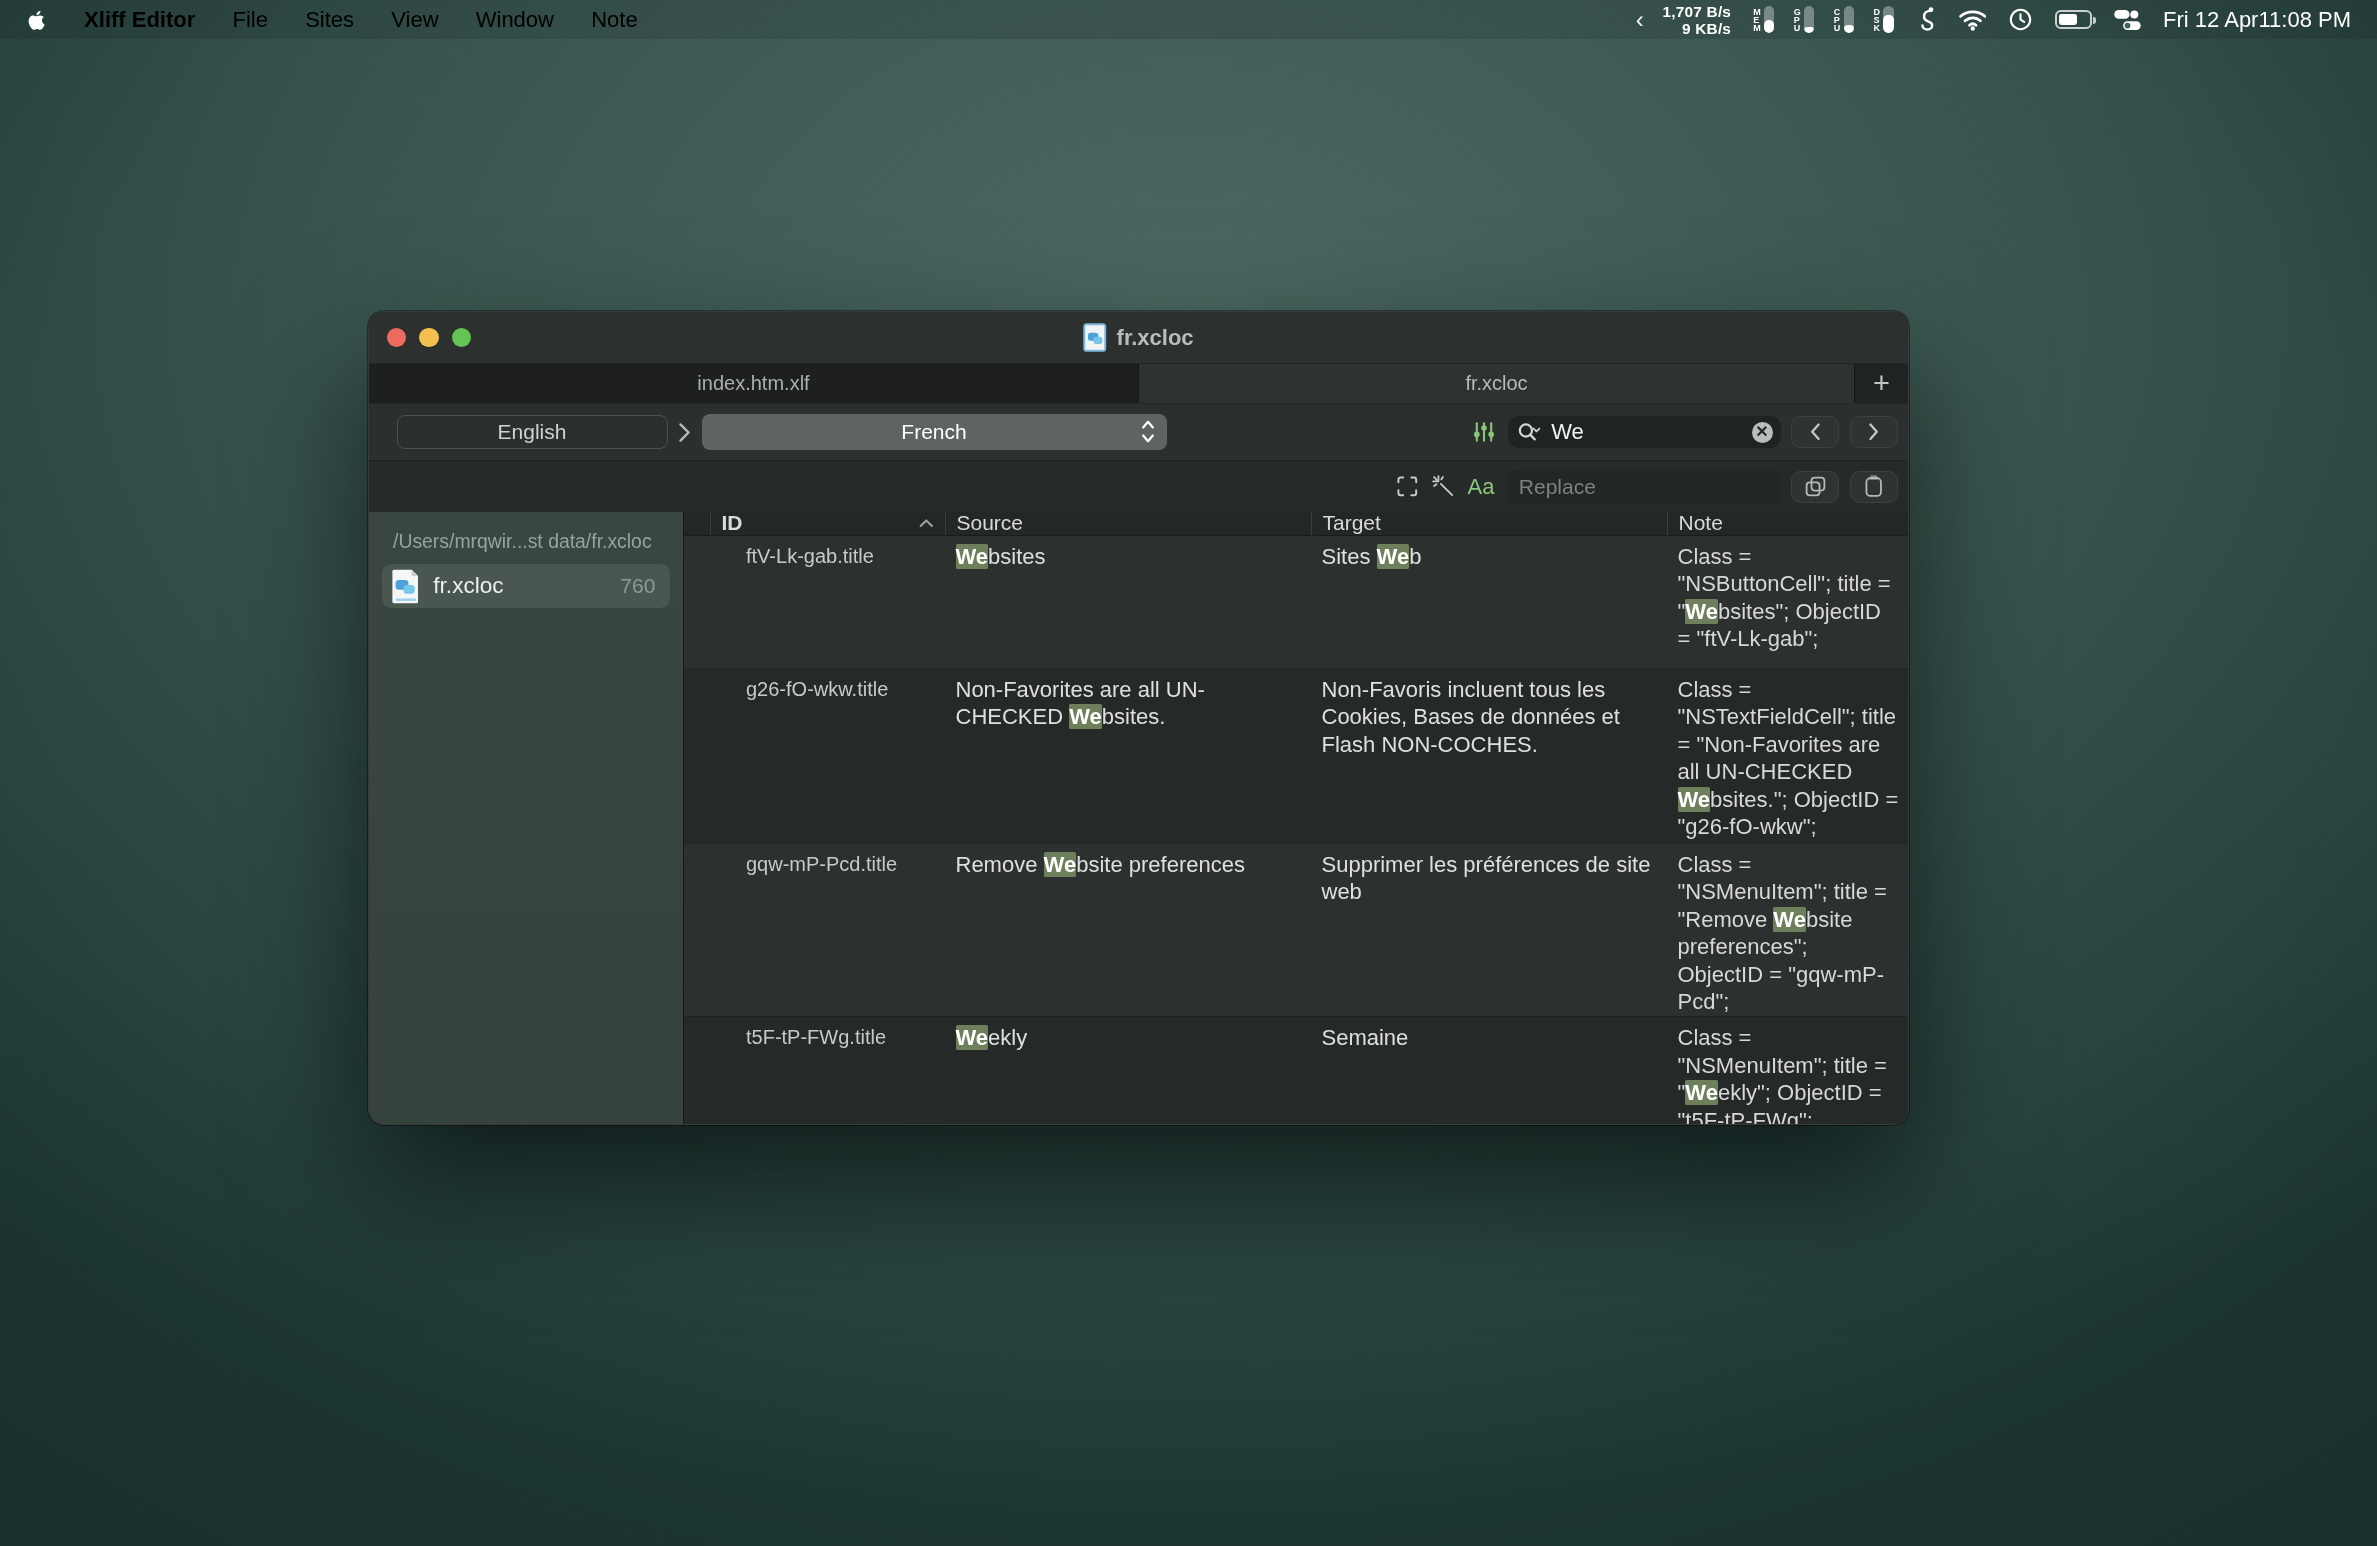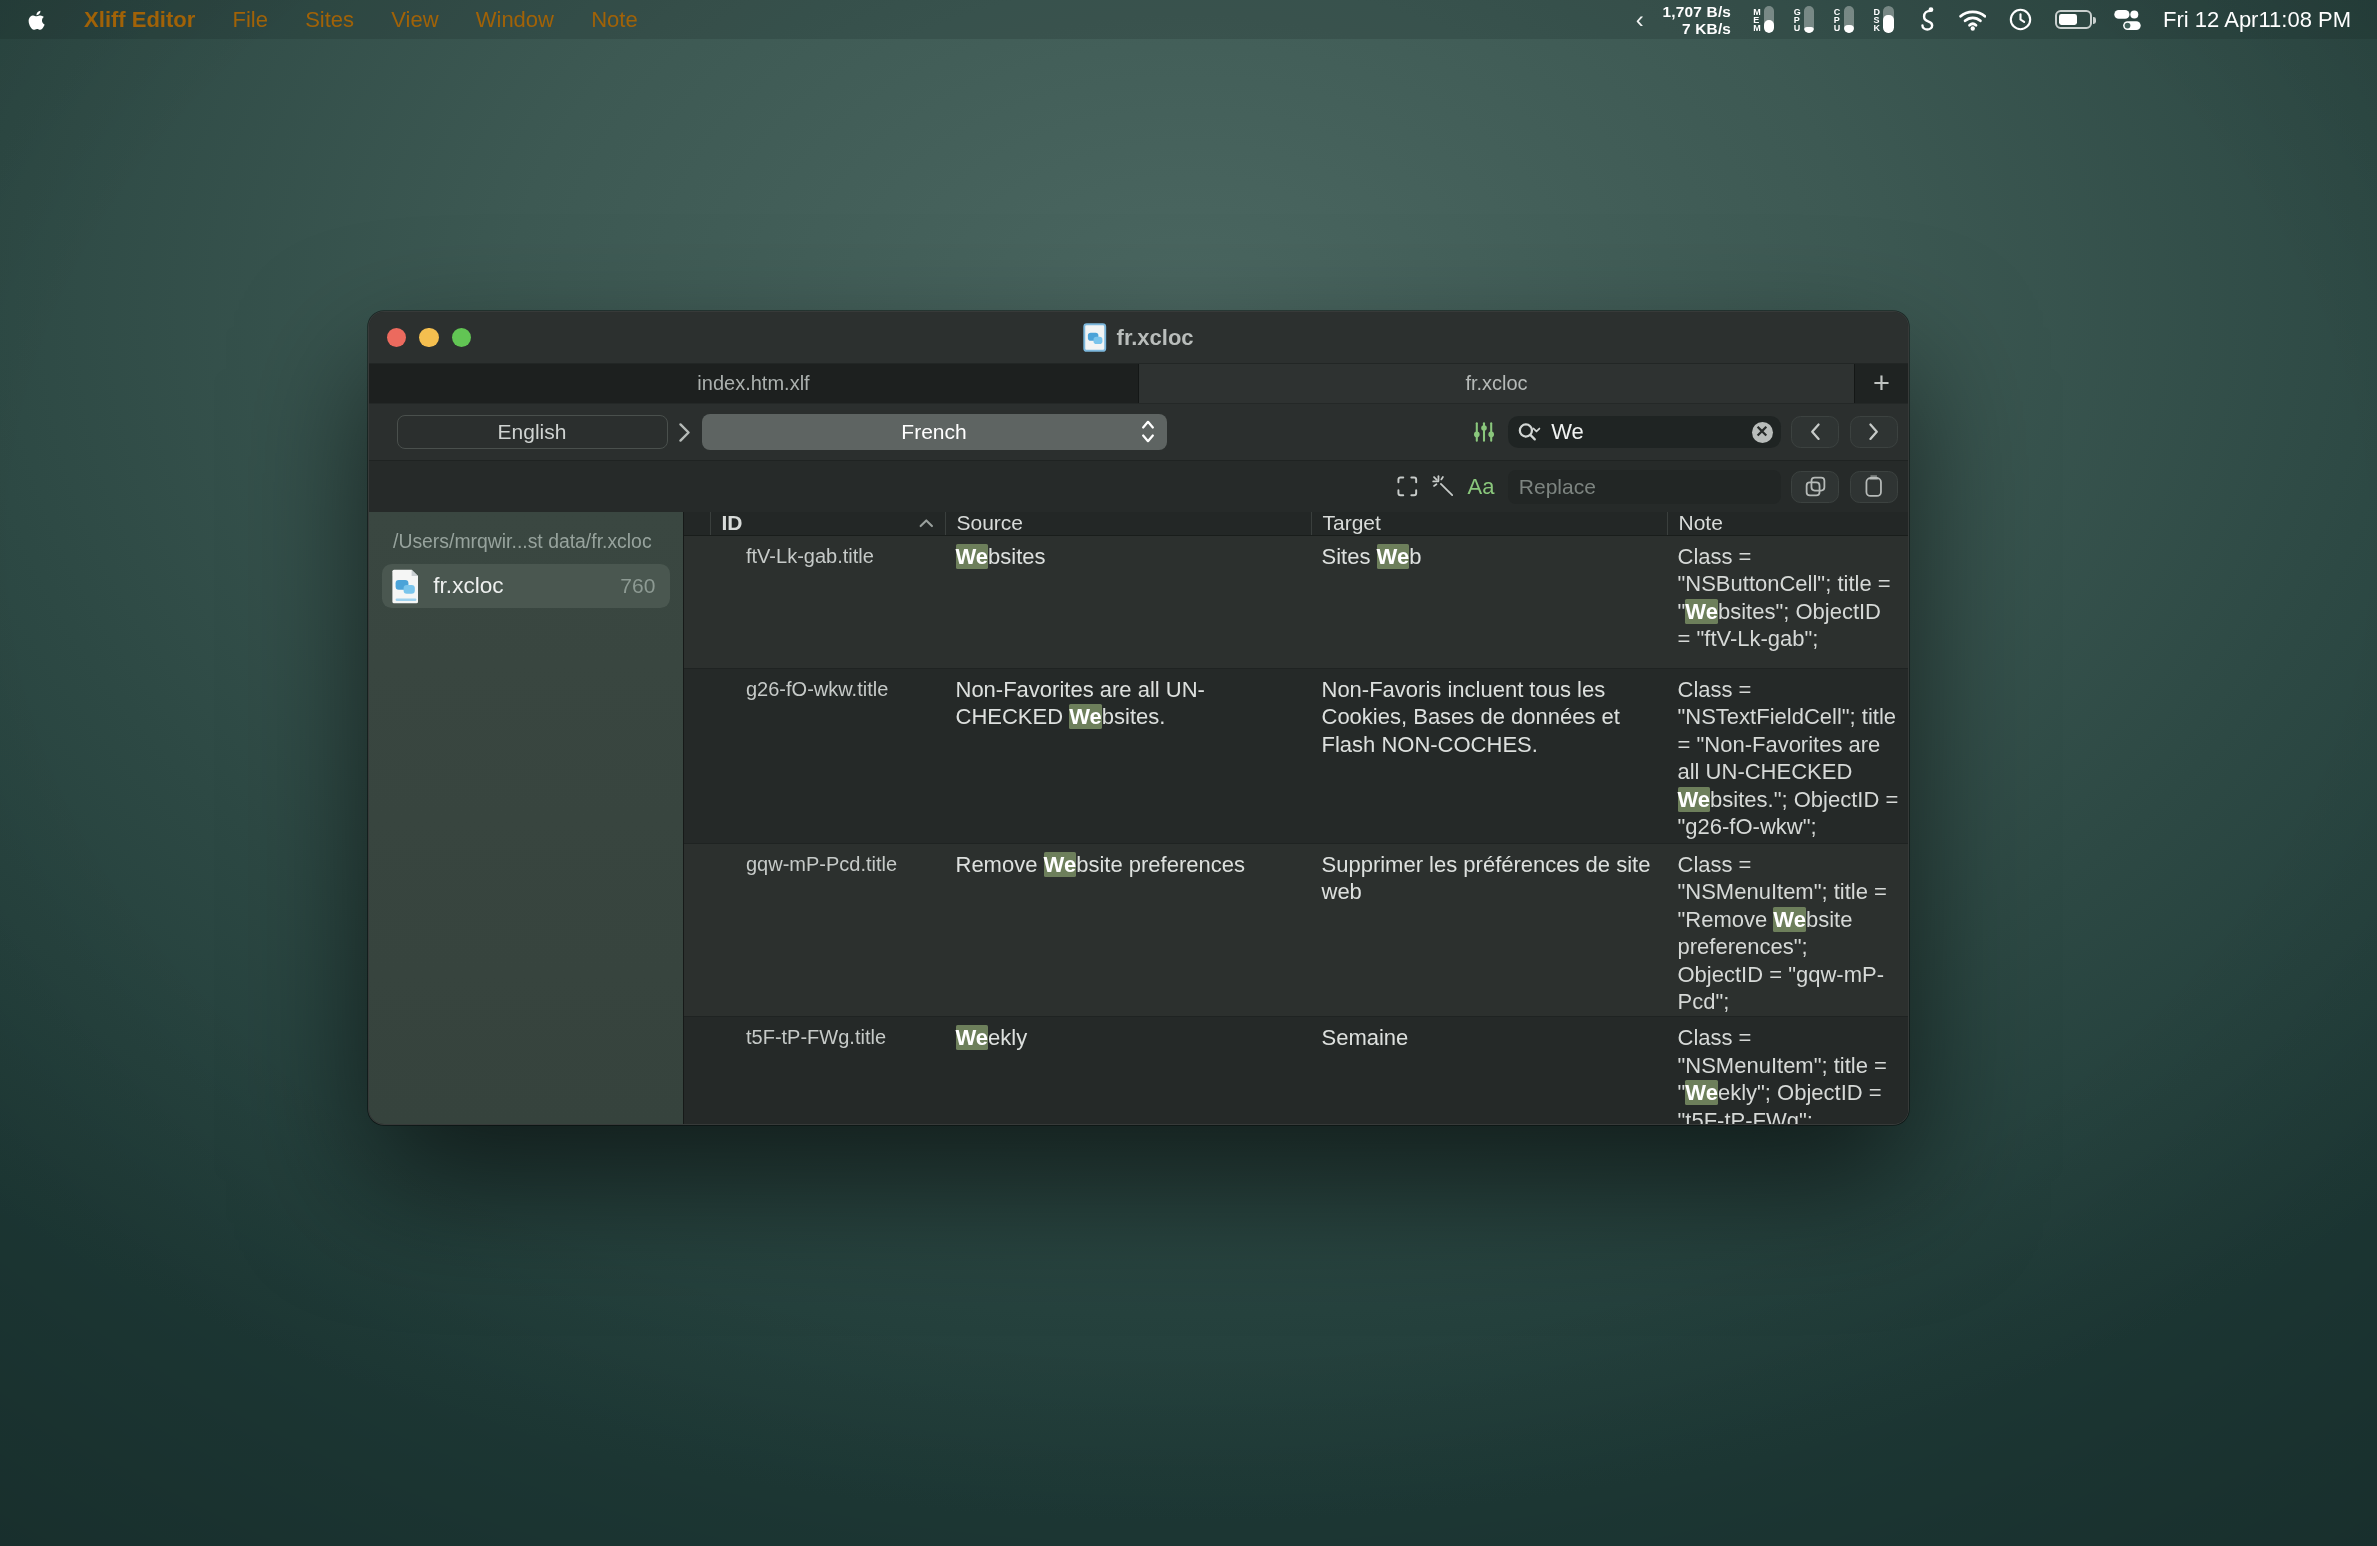--- a/index.html
+++ b/index.html
@@ -12,21 +12,21 @@
   }
   body::after { content:""; position:absolute; inset:0;
       background:radial-gradient(2103px 1456px at 50% 35%, rgba(0,0,0,0) 55%, rgba(0,0,0,.25) 100%);
       pointer-events:none; }
 
   
   .menubar { position:absolute; top:0; left:0; right:0; height:39px; z-index:5;
       background:rgba(14,26,24,.16); display:flex; align-items:center; font-size:22px; }
   .mb-left { display:flex; align-items:center; padding-left:27.5px; }
   .apple { margin-right:21px; display:flex; align-items:center; }
-  .mb-item { padding:0 18.6px; color:#a16207; }
+  .mb-item { padding:0 18.6px; color:#000000; }
   .mb-item.bold { font-weight:700; }
   .mb-right { margin-left:auto; display:flex; align-items:center; gap:22px; padding-right:26px; }
   .mb-chev { font-size:24px; color:#f2f4f3; margin-right:-3.2px; }
   .net { font-size:15.4px; line-height:17px; text-align:right; font-weight:700; letter-spacing:0.2px; }
   .gauge { display:flex; align-items:center; gap:3.2px; }
   .glabel { display:flex; flex-direction:column; font-size:9px; line-height:8px; font-weight:700; }
   .gtrack { width:10.5px; height:27.5px; border-radius:5.7px; background:rgba(255,255,255,.34);
       position:relative; overflow:hidden; }
   .gfill { position:absolute; bottom:0; left:0; right:0; background:#fff; border-radius:4.9px; }
   .battery { width:37px; height:18.6px; border:2px solid rgba(255,255,255,.75); border-radius:5.7px;
@@ -119,21 +119,21 @@
       <svg width="17" height="20" viewBox="0 0 814 1000">
           <path fill="#fff" d="M788 341c-6 4-107 61-107 187 0 146 128 198 132 199-1 3-20 70-67 139-42 60-86 121-153 121s-84-39-161-39c-75 0-102 40-163 40s-104-56-153-124C60 783 14 664 14 551c0-181 118-277 234-277 62 0 113 41 152 41 37 0 95-43 165-43 27 0 122 2 184 69zM554 190c31-36 52-87 52-138 0-7-1-14-2-20-50 2-109 33-145 75-28 32-54 83-54 135 0 8 1 16 2 18 3 1 8 2 13 2 45 0 101-30 134-72z"></path>
         </svg>
     </span>
     <span id="menu-items"><span class="mb-item bold">Xliff Editor</span><span class="mb-item">File</span><span class="mb-item">Sites</span><span class="mb-item">View</span><span class="mb-item">Window</span><span class="mb-item">Note</span></span>
   </div>
   <div class="mb-right">
     <span class="mb-chev">‹</span>
     <span class="net">
       <span>1,707 B/s</span><br>
-      <span>7 KB/s</span>
+      <span>9 KB/s</span>
     </span>
     <span id="gauges" style="display:flex;gap:19.4px;">
         <span class="gauge">
           <span class="glabel">
             <span>M</span>
             <span>E</span>
             <span>M</span>
           </span>
           <span class="gtrack">
             <span class="gfill" style="height: 50%;"></span>

